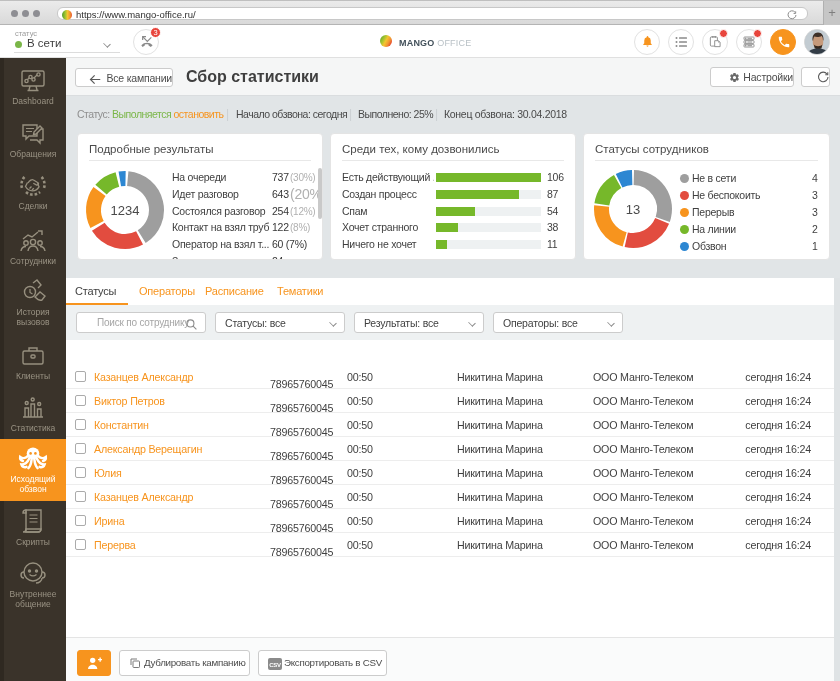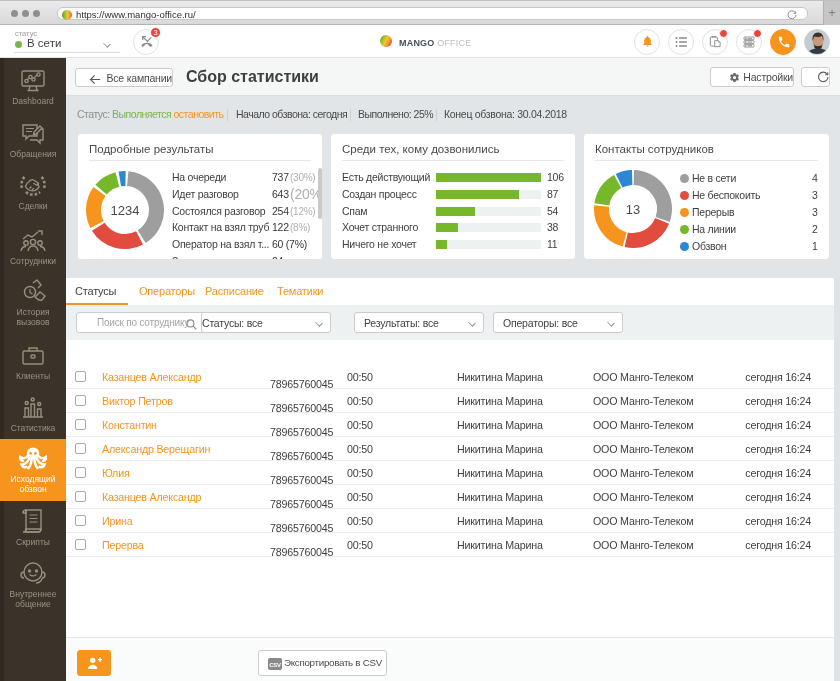--- a/index.html
+++ b/index.html
@@ -36,21 +36,21 @@
 .tab{position:absolute;top:7px;font-size:11px;letter-spacing:-0.2px;color:#f7941e}
 #tabline{position:absolute;left:0;top:25px;width:62px;height:3px;background:#f7941e}
 .input{position:absolute;top:34px;height:21px;background:#fff;border:1px solid #ccc;border-radius:3px;font-size:10.5px;letter-spacing:-0.2px;color:#3f3f3f;line-height:20px;white-space:nowrap}
 .chev{position:absolute;right:8px;top:7px;width:6px;height:6px;border-right:1.4px solid #8a8a8a;border-bottom:1.4px solid #8a8a8a;transform:rotate(45deg) scale(1,.8);transform-origin:center}
 
 #thead{position:absolute;left:0;top:62px;width:768px;height:25px;border-bottom:1px solid #e2e2e2;font-size:9.8px;letter-spacing:-0.4px;color:#8f8f8f}
 .th{position:absolute;top:8px;text-decoration:underline}
 #sortbar{position:absolute;left:280px;top:23px;width:112px;height:3px;background:#f7941e}
 .trow{position:absolute;left:0;width:768px;height:24px;border-bottom:1px solid #ededed;font-size:10.7px;letter-spacing:-0.2px;color:#3f3f3f;white-space:nowrap}
 .cb{position:absolute;left:9px;top:6px;width:11px;height:11px;border:1px solid #ababab;border-radius:2px;background:#fff}
-.nm{position:absolute;left:36px;top:6px;color:#f7941e}
+.nm{position:absolute;left:28px;top:6px;color:#f7941e}
 .c2{position:absolute;left:204px;top:13px}.c3{position:absolute;left:281px;top:6px}
 .c4{position:absolute;left:391px;top:6px}.c5{position:absolute;left:527px;top:6px}
 .c6{position:absolute;right:23px;top:6px}
 
 #footer{position:absolute;left:66px;top:637px;width:768px;height:44px;background:#fafbfb;border-top:1px solid #e4e4e4}
 .fbtn{position:absolute;top:12px;height:26px;background:#fff;border:1px solid #ccc;border-radius:3px;font-size:9.8px;letter-spacing:-0.3px;color:#4c4c4c;line-height:24px;white-space:nowrap}
 </style></head>
 <body>
 
 <div id="chrome">
@@ -371,21 +371,21 @@
       </div>
       <div class="lrow" style="top:102.2px">
         <span style="position:absolute;left:11px;width:92px;overflow:hidden">Ничего не хочет</span>
         <span style="position:absolute;left:105px;top:4px;width:105px;height:9px;background:#eef1f2"></span>
         <span style="position:absolute;left:105px;top:4px;width:11px;height:9px;background:#76b82a"></span>
         <span style="position:absolute;left:216px">11</span>
       </div>
     </div>
 </div>
 <div class="card" style="left:583px;width:247px">
-  <div class="cardtitle">Контакты сотрудников</div>
+  <div class="cardtitle">Статусы сотрудников</div>
   <div class="carddiv"></div>
   <svg style="position:absolute;left:9px;top:35px" width="80" height="80" viewBox="0 0 80 80">
     <path d="M40.82 8.51A31.5 31.5 0 0 1 69.74 50.40" stroke="#9e9e9e" stroke-width="15" fill="none"></path>
     <path d="M69.15 51.94A31.5 31.5 0 0 1 33.26 70.77" stroke="#e24c3f" stroke-width="15" fill="none"></path>
     <path d="M31.66 70.38A31.5 31.5 0 0 1 8.64 37.02" stroke="#f7941e" stroke-width="15" fill="none"></path>
     <path d="M8.84 35.39A31.5 31.5 0 0 1 24.64 12.50" stroke="#76b82a" stroke-width="15" fill="none"></path>
     <path d="M26.10 11.73A31.5 31.5 0 0 1 39.18 8.51" stroke="#2d87d2" stroke-width="15" fill="none"></path>
     <text x="40" y="45" font-size="13" fill="#4a4a4a" text-anchor="middle">13</text>
   </svg>
   <div id="leg3">
@@ -423,21 +423,21 @@
   <div class="tab" style="left:139px">Расписание</div>
   <div class="tab" style="left:211px">Тематики</div>
   <div id="tabline"></div>
   <div style="position:absolute;left:0;top:27px;width:768px;height:35px;background:#eef1f2"></div>
   <div class="input" style="left:10px;width:130px;color:#a6a6a6;padding-left:20px;font-size:10px">Поиск по сотруднику
     <svg style="position:absolute;right:7px;top:5px" width="13" height="13" viewBox="0 0 24 24" fill="none" stroke="#8a8a8a" stroke-width="2">
         <circle cx="10" cy="10" r="6.5"></circle>
         <path d="M15 15l6 6"></path>
       </svg>
   </div>
-  <div class="input" style="left:135px;width:130px;">Статусы: все<div class="chev"></div></div>
+  <div class="input" style="left:149px;width:130px;padding-left:9px">Статусы: все<div class="chev"></div></div>
   <div class="input" style="left:288px;width:130px;padding-left:9px">Результаты: все<div class="chev"></div></div>
   <div class="input" style="left:427px;width:130px;padding-left:9px">Операторы: все<div class="chev"></div></div>
   <div id="rows">
       <div class="trow" style="top:87px">
         <div class="cb"></div>
         <span class="nm">Казанцев Александр</span>
         <span class="c2">78965760045</span>
         <span class="c3">00:50</span>
         <span class="c4">Никитина Марина</span>
         <span class="c5">ООО Манго-Телеком</span>
@@ -511,20 +511,27 @@
 <div style="position:absolute;left:834px;top:278px;width:6px;height:403px;background:#dfe3e5"></div>
 
 <div id="footer">
   <div class="fbtn" style="left:11px;width:34px;background:#f7941e;border-color:#f7941e">
     <svg style="margin:5px 0 0 8px" width="16" height="14" viewBox="0 0 24 20" fill="#fff">
         <circle cx="10" cy="6" r="4"></circle>
         <path d="M3 19c0-4 3.5-6.5 7-6.5s7 2.5 7 6.5z"></path>
         <path d="M18 4h2.2V1.8h2v2.2h2.2v2h-2.2v2.2h-2V6H18z"></path>
       </svg>
   </div>
+  <div class="fbtn" style="left:53px;width:131px">
+    <svg style="position:absolute;left:9px;top:6px" width="12" height="12" viewBox="0 0 24 24" fill="none" stroke="#7a7a7a" stroke-width="2">
+        <rect x="8" y="8" width="13" height="13" rx="1.5"></rect>
+        <path d="M16 4H4v12"></path>
+      </svg>
+    <span style="margin-left:24px">Дублировать кампанию</span>
+  </div>
   <div class="fbtn" style="left:192px;width:129px">
     <svg style="position:absolute;left:9px;top:7px" width="14" height="12" viewBox="0 0 14 12">
         <rect width="14" height="12" rx="2" fill="#8a8a8a"></rect>
         <text x="7" y="8.5" font-size="6" fill="#fff" text-anchor="middle" font-weight="bold">CSV</text>
       </svg>
     <span style="margin-left:25px">Экспортировать в CSV</span>
   </div>
 </div>
 
 </body></html>

